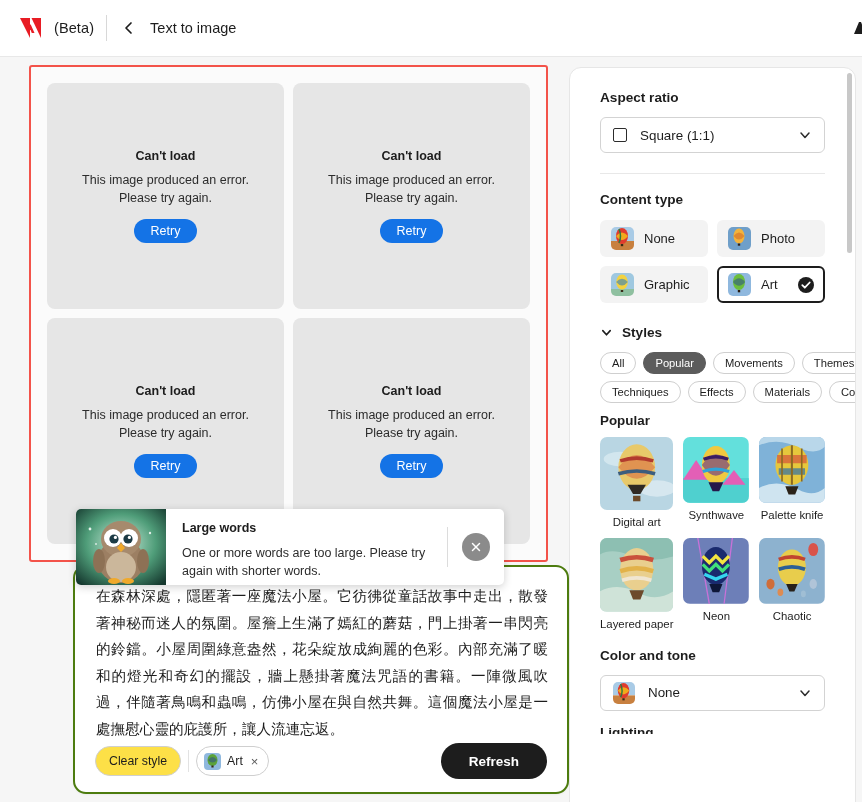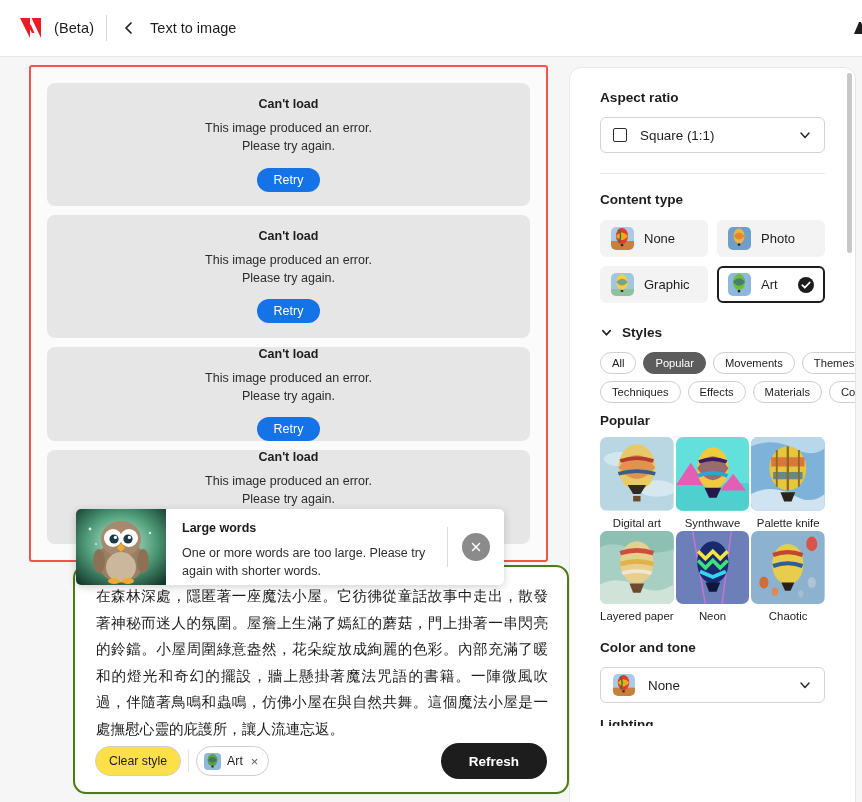--- a/index.html
+++ b/index.html
@@ -44,21 +44,21 @@
   }
 
   
   .results-wrap {
     position:absolute; left:29px; top:8px; width:519px; height:497px;
     border:2px solid #f3534a; border-radius:3px; background:#fbfbfb;
     padding:4px;
   }
   .results-grid {
     position:absolute; left:33px; top:12px; width:511px; height:489px;
-    display:grid; grid-template-columns:1fr; grid-template-rows:1fr 1fr;
+    display:grid; grid-template-columns:1fr 1fr; grid-template-rows:1fr 1fr;
     gap:9px; padding:14px;
   }
   .img-card {
     background:#e6e6e6; border-radius:8px;
     display:flex; flex-direction:column; align-items:center; justify-content:center;
     position:relative;
   }
   .err-title { font-size:12.5px; font-weight:700; color:#1d1d1d; margin-bottom:8px; }
   .err-line { font-size:12.5px; color:#2c2c2c; line-height:1.45; text-align:center; }
   .retry-btn {
@@ -165,21 +165,21 @@
   .tag-row { display:flex; gap:7px; margin-bottom:7px; }
   .tag {
     border:1px solid #cfcfcf; border-radius:13px; height:22px; padding:0 11px;
     font-size:11.2px; color:#1d1d1d; background:#fff; display:flex; align-items:center;
     cursor:pointer; white-space:nowrap; font-family:"Liberation Sans", sans-serif;
   }
   .tag.active { background:#5c5c5c; color:#ffffff; border-color:#5c5c5c; }
 
   .popular-label { margin-top:10px; font-size:13.4px; font-weight:700; color:#1d1d1d; }
   .style-grid {
-    margin-top:9px; display:grid; grid-template-columns:repeat(3,1fr); gap:2px;
+    margin-top:9px; display:grid; grid-template-columns:repeat(3,1fr); gap:10px;
   }
   .style-cell { cursor:pointer; }
   .style-thumb {
     width:100%; aspect-ratio:1/1; border-radius:7px; overflow:hidden; position:relative;
   }
   .style-name {
     margin-top:6px; text-align:center; font-size:11.4px; color:#1d1d1d;
     white-space:nowrap;
   }
   .color-tone { margin-top:18px; }

